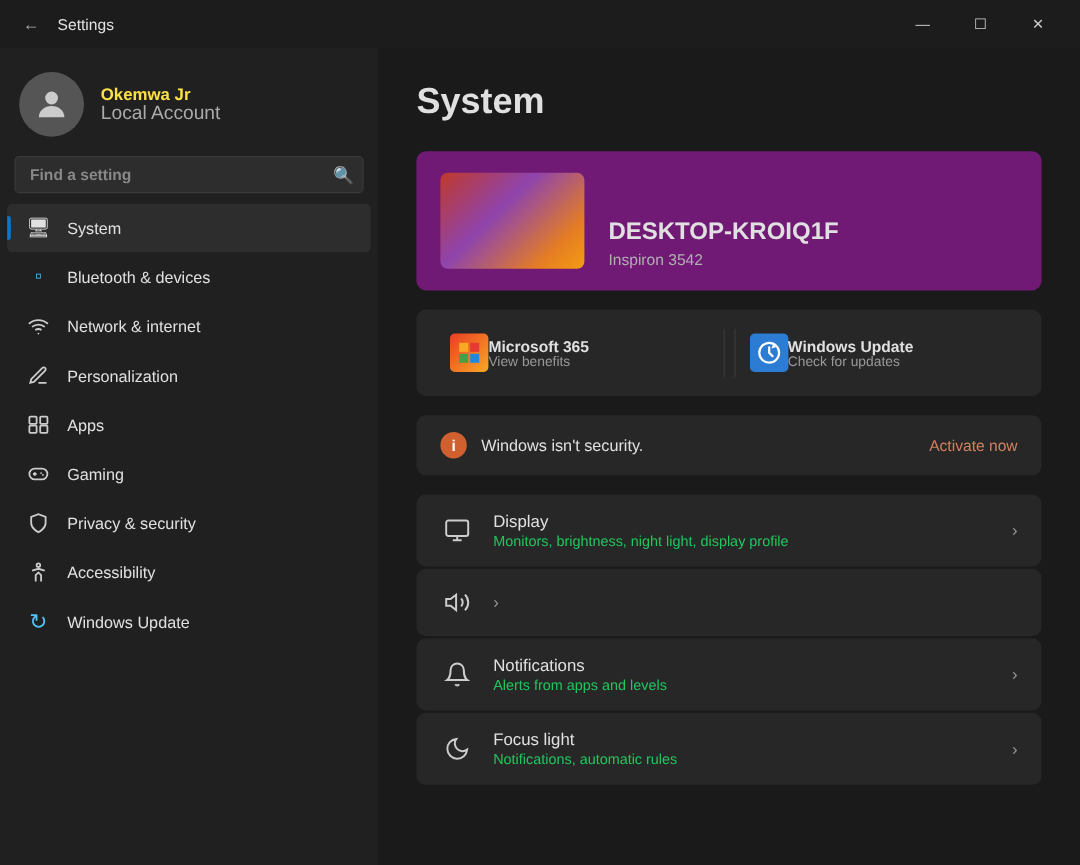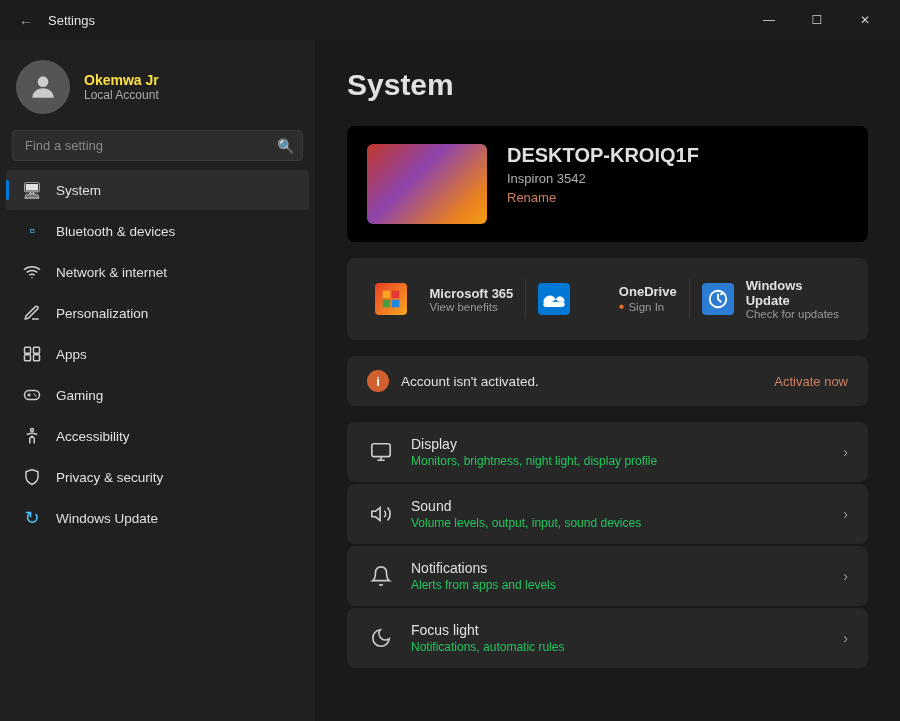--- a/index.html
+++ b/index.html
@@ -86,35 +86,36 @@
       border-radius: 50%;
       background: #555;
       display: flex;
       align-items: center;
       justify-content: center;
       flex-shrink: 0;
     }
     .avatar svg { width: 32px; height: 32px; fill: #ccc; }
     .user-info { display: flex; flex-direction: column; }
     .user-name { font-size: 14px; font-weight: 600; color: #fde047; }
-    .user-type { font-size: 12px; color: #aaa; }
+    .user-type { font-size: 16px; color: #aaa; }
 
     .search-box {
       margin: 0 12px 8px;
       position: relative;
     }
     .search-input {
       width: 100%;
       background: #2d2d2d;
       border: 1px solid #3a3a3a;
       border-radius: 4px;
       color: #e0e0e0;
       font-size: 13px;
       padding: 7px 36px 7px 12px;
       outline: none;
+      font-weight: bold;
     }
     .search-input::placeholder { color: #888; }
     .search-icon-btn {
       position: absolute;
       right: 8px;
       top: 50%;
       transform: translateY(-50%);
       color: #aaa;
       font-size: 14px;
       cursor: pointer;
@@ -168,25 +169,25 @@
 
     .page-title {
       font-size: 30px;
       font-weight: 600;
       color: #e0e0e0;
       margin-bottom: 24px;
     }
 
     
     .device-card {
-      background: #000000;
+      background: #701a75;
       border-radius: 8px;
       padding: 18px 20px;
       display: flex;
-      align-items: flex-start;
+      align-items: flex-end;
       gap: 20px;
       margin-bottom: 16px;
     }
     .device-thumbnail {
       width: 120px;
       height: 80px;
       border-radius: 6px;
       background: linear-gradient(135deg, #c0392b 0%, #8e44ad 40%, #e67e22 80%, #f39c12 100%);
       flex-shrink: 0;
       overflow: hidden;
@@ -202,26 +203,24 @@
       border-radius: 8px;
       padding: 16px 20px;
       display: flex;
       align-items: center;
       gap: 0;
       margin-bottom: 16px;
     }
     .quick-link-item {
       display: flex;
       align-items: center;
-      gap: 12px;
       flex: 1;
       padding: 4px 8px;
       cursor: pointer;
       border-radius: 4px;
-      justify-content: space-between;
     }
     .quick-link-icon {
       width: 32px;
       height: 32px;
       border-radius: 4px;
       display: flex;
       align-items: center;
       justify-content: center;
       font-size: 18px;
       flex-shrink: 0;
@@ -397,104 +396,88 @@
               <line x1="8" y1="10" x2="8" y2="14"></line>
             <circle cx="15" cy="11" r="1" fill="#ccc" stroke="none"></circle>
               <circle cx="17" cy="13" r="1" fill="#ccc" stroke="none"></circle>
           </svg>
         </span>
         <span class="nav-label">Gaming</span>
       </div>
       <div class="nav-item">
         <span class="nav-icon">
           <svg width="18" height="18" viewBox="0 0 24 24" fill="none" stroke="#ccc" stroke-width="2">
+            <path d="M12 22s8-4 8-10V5l-8-3-8 3v7c0 6 8 10 8 10z"></path>
+          </svg>
+        </span>
+        <span class="nav-label">Privacy &amp; security</span>
+      </div>
+      <div class="nav-item">
+        <span class="nav-icon">
+          <svg width="18" height="18" viewBox="0 0 24 24" fill="none" stroke="#ccc" stroke-width="2">
             <circle cx="12" cy="4" r="2"></circle>
             <path d="M5 10l7-2 7 2M9 22v-7l3-3 3 3v7"></path>
           </svg>
         </span>
         <span class="nav-label">Accessibility</span>
-      </div>
-      <div class="nav-item">
-        <span class="nav-icon">
-          <svg width="18" height="18" viewBox="0 0 24 24" fill="none" stroke="#ccc" stroke-width="2">
-            <path d="M12 22s8-4 8-10V5l-8-3-8 3v7c0 6 8 10 8 10z"></path>
-          </svg>
-        </span>
-        <span class="nav-label">Privacy &amp; security</span>
       </div>
       <div class="nav-item">
         <span class="nav-icon" style="color:#4fc3f7;font-size:18px;">↻</span>
         <span class="nav-label">Windows Update</span>
       </div>
     </nav>
   </div>
 
   <div class="content">
 
     <h1 class="page-title">System</h1>
 
     <div class="device-card">
       <div class="device-thumbnail"></div>
       <div class="device-info">
         <span class="device-name">DESKTOP-KROIQ1F</span>
         <span class="device-model">Inspiron 3542</span>
-        <span class="device-rename">Rename</span>
       </div>
     </div>
 
     <div class="quick-links">
       <div class="quick-link-item">
         <div class="quick-link-icon ms365-icon">
           <svg width="20" height="20" viewBox="0 0 24 24" fill="none">
             <rect x="2" y="2" width="9" height="9" fill="#f9a825"></rect>
             <rect x="13" y="2" width="9" height="9" fill="#e53935"></rect>
             <rect x="2" y="13" width="9" height="9" fill="#43a047"></rect>
             <rect x="13" y="13" width="9" height="9" fill="#1e88e5"></rect>
           </svg>
         </div>
         <div class="quick-link-text">
           <span class="quick-link-title">Microsoft 365</span>
           <span class="quick-link-sub">View benefits</span>
         </div>
       </div>
       <div class="quick-link-divider"></div>
-      <div class="quick-link-item">
-        <div class="quick-link-icon onedrive-icon">
-          <svg width="22" height="16" viewBox="0 0 24 18" fill="white">
-            <path d="M14 9.5C13 7 10.5 5 7.5 5A7.5 7.5 0 0 0 0 12.5h9l5-3zM14 9.5l4 2.5H24A6 6 0 0 0 18.5 6a6 6 0 0 0-4.5 3.5z"></path>
-            <rect x="0" y="12" width="24" height="6" rx="3" fill="white"></rect>
-          </svg>
-        </div>
-        <div class="quick-link-text">
-          <span class="quick-link-title">OneDrive</span>
-          <div class="onedrive-sub">
-            <span class="dot-orange">•</span>
-            <span class="quick-link-sub">Sign In</span>
-          </div>
-        </div>
-      </div>
       <div class="quick-link-divider"></div>
       <div class="quick-link-item">
         <div class="quick-link-icon winupdate-icon">
           <svg width="22" height="22" viewBox="0 0 24 24" fill="none">
             <circle cx="12" cy="12" r="9" stroke="white" stroke-width="2" fill="none"></circle>
             <path d="M12 7v5l3 3" stroke="white" stroke-width="2" stroke-linecap="round"></path>
             <path d="M16 3l2 4-4 1" fill="white"></path>
           </svg>
         </div>
         <div class="quick-link-text">
           <span class="quick-link-title">Windows Update</span>
           <span class="quick-link-sub">Check for updates</span>
         </div>
       </div>
     </div>
 
     <div class="activation-banner">
       <div class="info-icon">i</div>
-      <span class="activation-text">Account isn't activated.</span>
+      <span class="activation-text">Windows isn't security.</span>
       <button class="activate-btn">Activate now</button>
     </div>
 
     <div class="settings-list">
       <div class="settings-item">
         <div class="settings-item-icon">
           <svg width="22" height="22" viewBox="0 0 24 24" fill="none" stroke="#ccc" stroke-width="1.8">
             <rect x="2" y="3" width="20" height="14" rx="2"></rect>
             <path d="M8 21h8M12 17v4"></path>
           </svg>
@@ -507,24 +490,20 @@
       </div>
 
       <div class="settings-item">
         <div class="settings-item-icon">
           <svg width="22" height="22" viewBox="0 0 24 24" fill="none" stroke="#ccc" stroke-width="1.8">
             <polygon points="11 5 6 9 2 9 2 15 6 15 11 19 11 5"></polygon>
             <path d="M19.07 4.93a10 10 0 0 1 0 14.14"></path>
             <path d="M15.54 8.46a5 5 0 0 1 0 7.07"></path>
           </svg>
         </div>
-        <div class="settings-item-text">
-          <div class="settings-item-title">Sound</div>
-          <div class="settings-item-sub">Volume levels, output, input, sound devices</div>
-        </div>
         <span class="settings-item-chevron">›</span>
       </div>
 
       <div class="settings-item">
         <div class="settings-item-icon">
           <svg width="22" height="22" viewBox="0 0 24 24" fill="none" stroke="#ccc" stroke-width="1.8">
             <path d="M18 8A6 6 0 0 0 6 8c0 7-3 9-3 9h18s-3-2-3-9"></path>
             <path d="M13.73 21a2 2 0 0 1-3.46 0"></path>
           </svg>
         </div>

